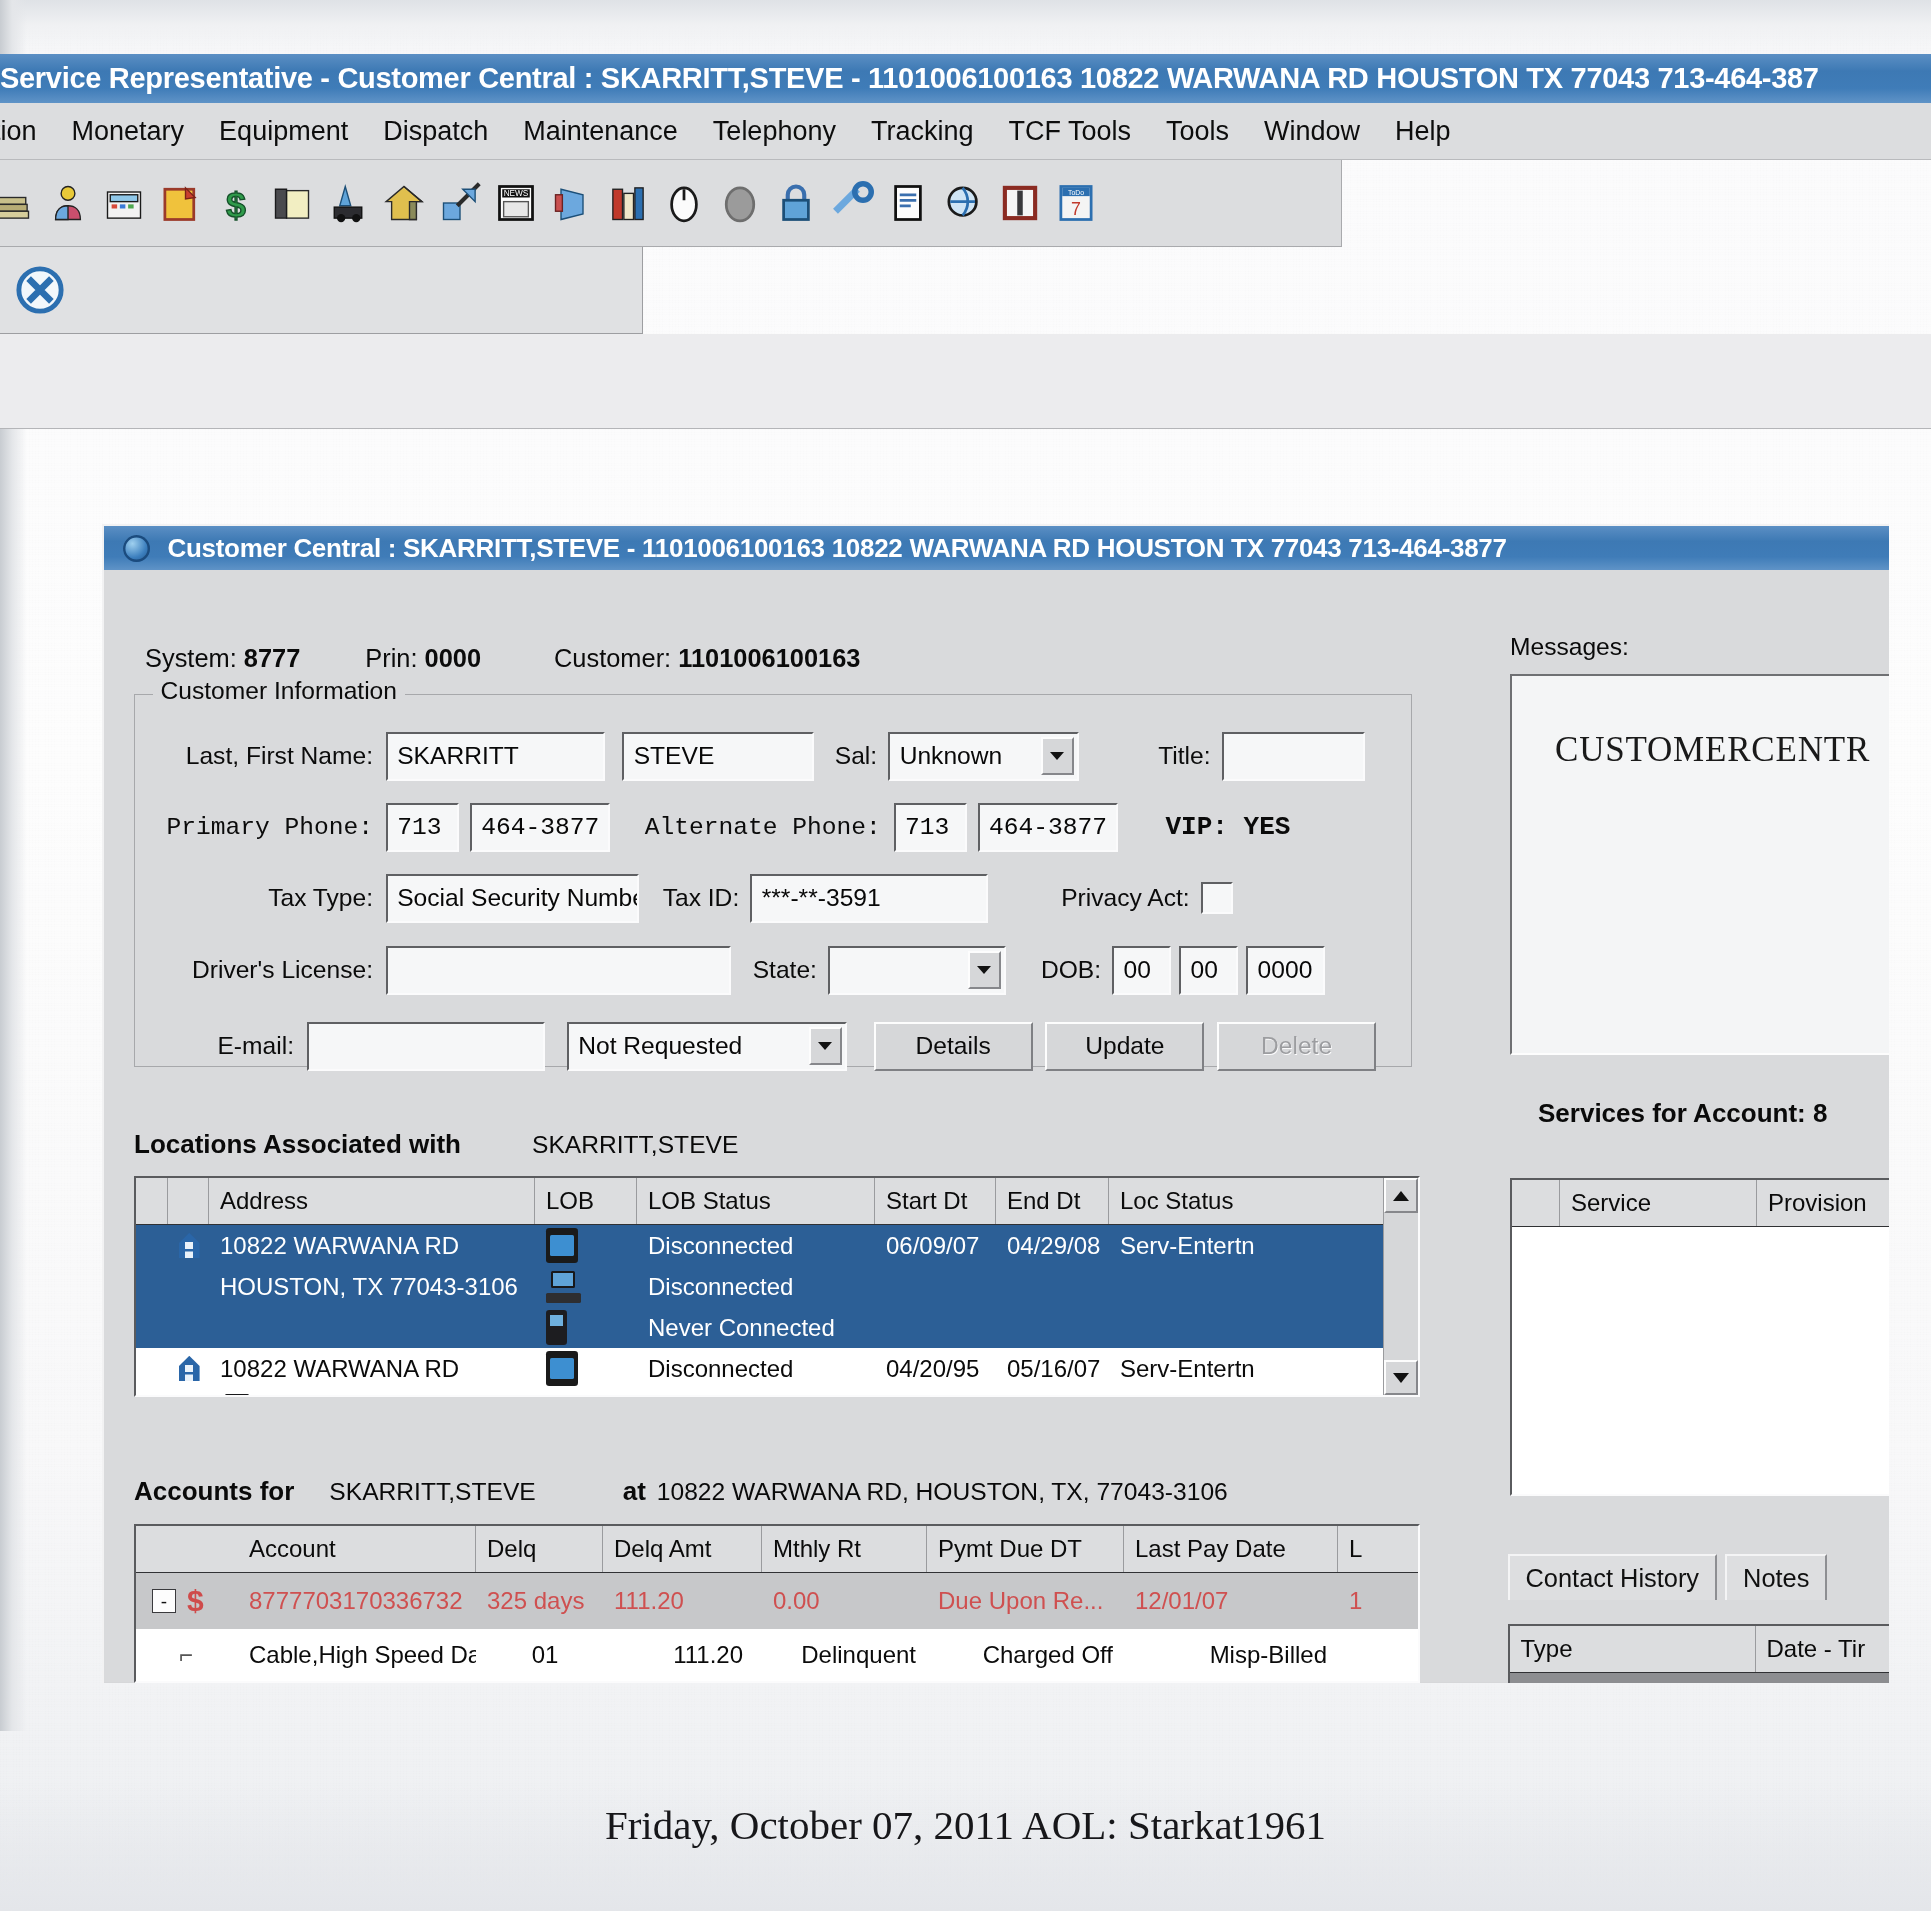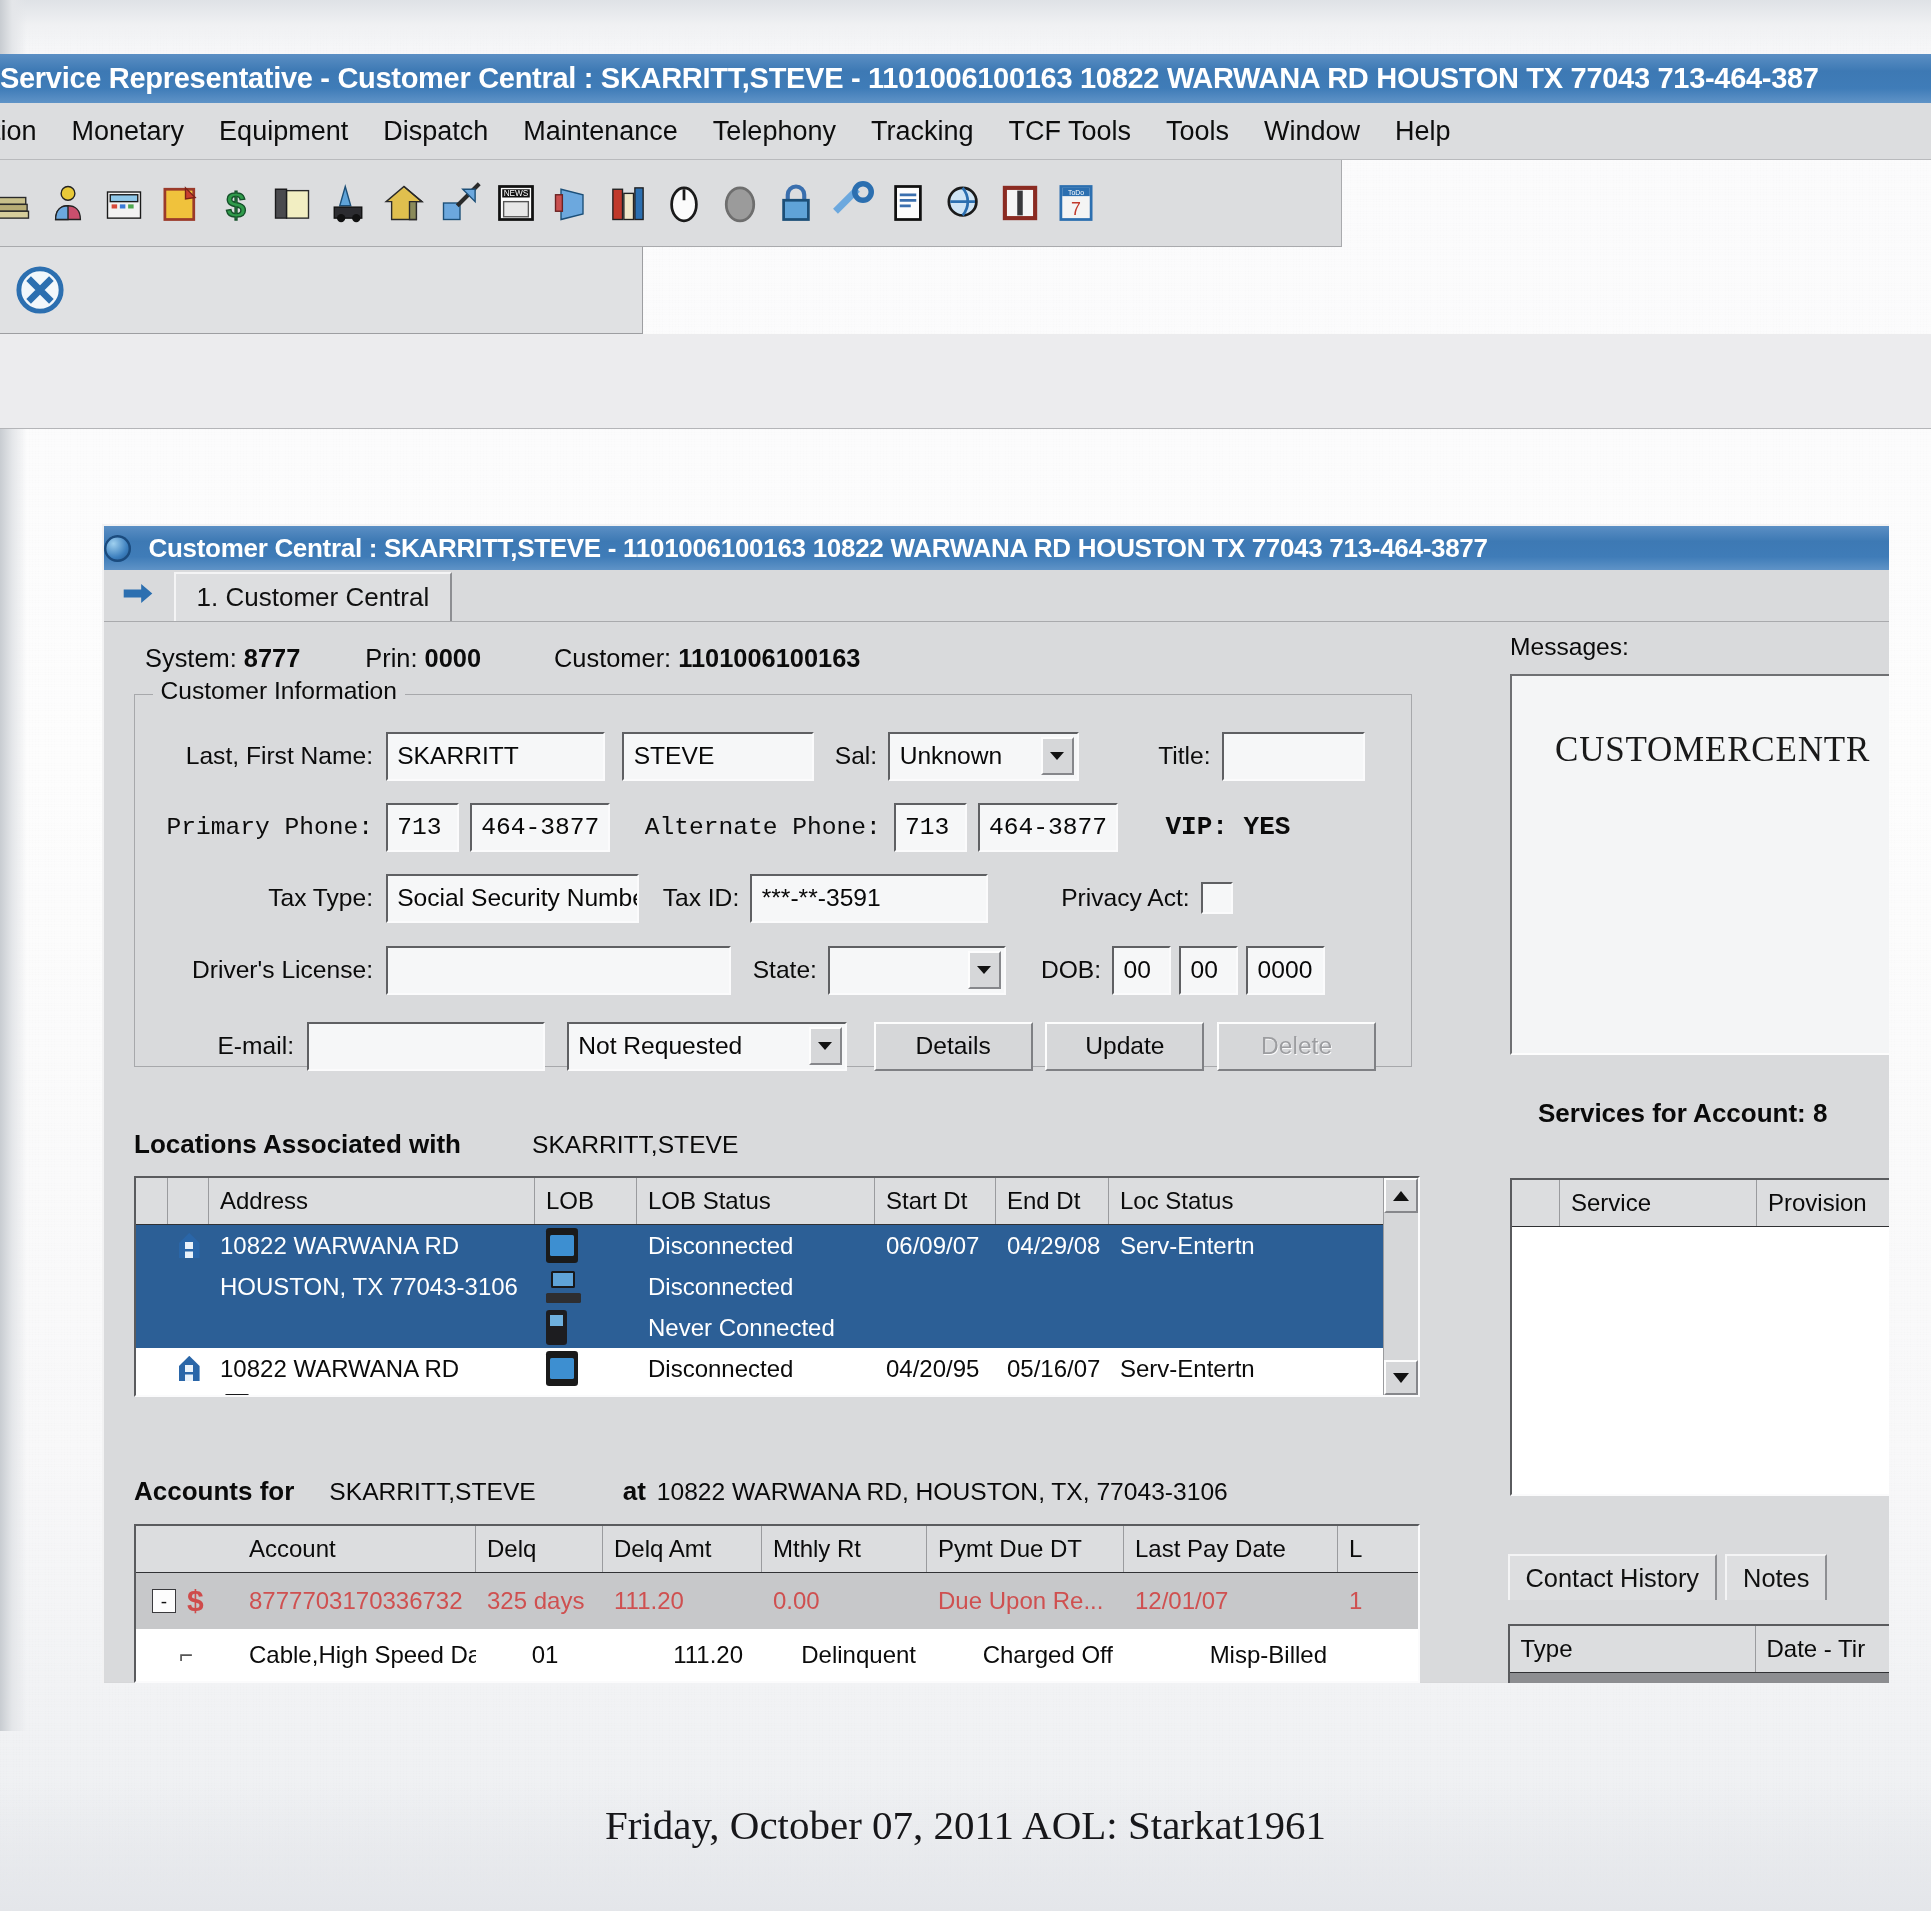--- a/index.html
+++ b/index.html
@@ -136,20 +136,21 @@
     height: 1159px;
     background: #d6d7d9;
     border-top: 2.4px solid #f2f2f3;
     border-left: 2.4px solid #f2f2f3;
     box-sizing: border-box;
     overflow: hidden;
   }
   #child-titlebar {
     height: 44px;
     font-size: 26px;
+    padding-left: 19px;
     gap: 17.5px;
   }
   #child-title-icon {
     width: 27px; height: 27px; border-radius: 50%;
     background: radial-gradient(circle at 35% 32%, #9fd0ef 0%, #3c7fbe 55%, #1d4e82 100%);
     flex: none;
     box-shadow: inset 0 0 0 2.4px #1b4b7e;
   }
   #child-body {
     position: relative;
@@ -616,28 +617,20 @@
   </div>
 
   <div id="child-window">
     <div id="child-titlebar" class="titlebar">
       <span id="child-title-icon"></span>
       <span>Customer Central : SKARRITT,STEVE - 1101006100163  10822 WARWANA RD HOUSTON TX 77043 713-464-3877</span>
     </div>
 
     <div id="child-body">
 
-      <div id="tabstrip">
-        <svg id="tab-arrow" viewBox="0 0 40 34">
-          <path d="M2 12h22V5l14 12-14 12v-7H2z" fill="#2c6fb0"></path>
-        </svg>
-        <div id="tab-1">
-          <span>1. Customer Central</span>
-        </div>
-      </div>
 
       <div id="left-pane">
 
         <div id="id-row">
           <span class="lbl">System:</span>&nbsp;
           <span class="val g1">8777</span>
           <span class="lbl">Prin:</span>&nbsp;
           <span class="val g2">0000</span>
           <span class="lbl">Customer:</span>&nbsp;
           <span class="val">1101006100163</span>

